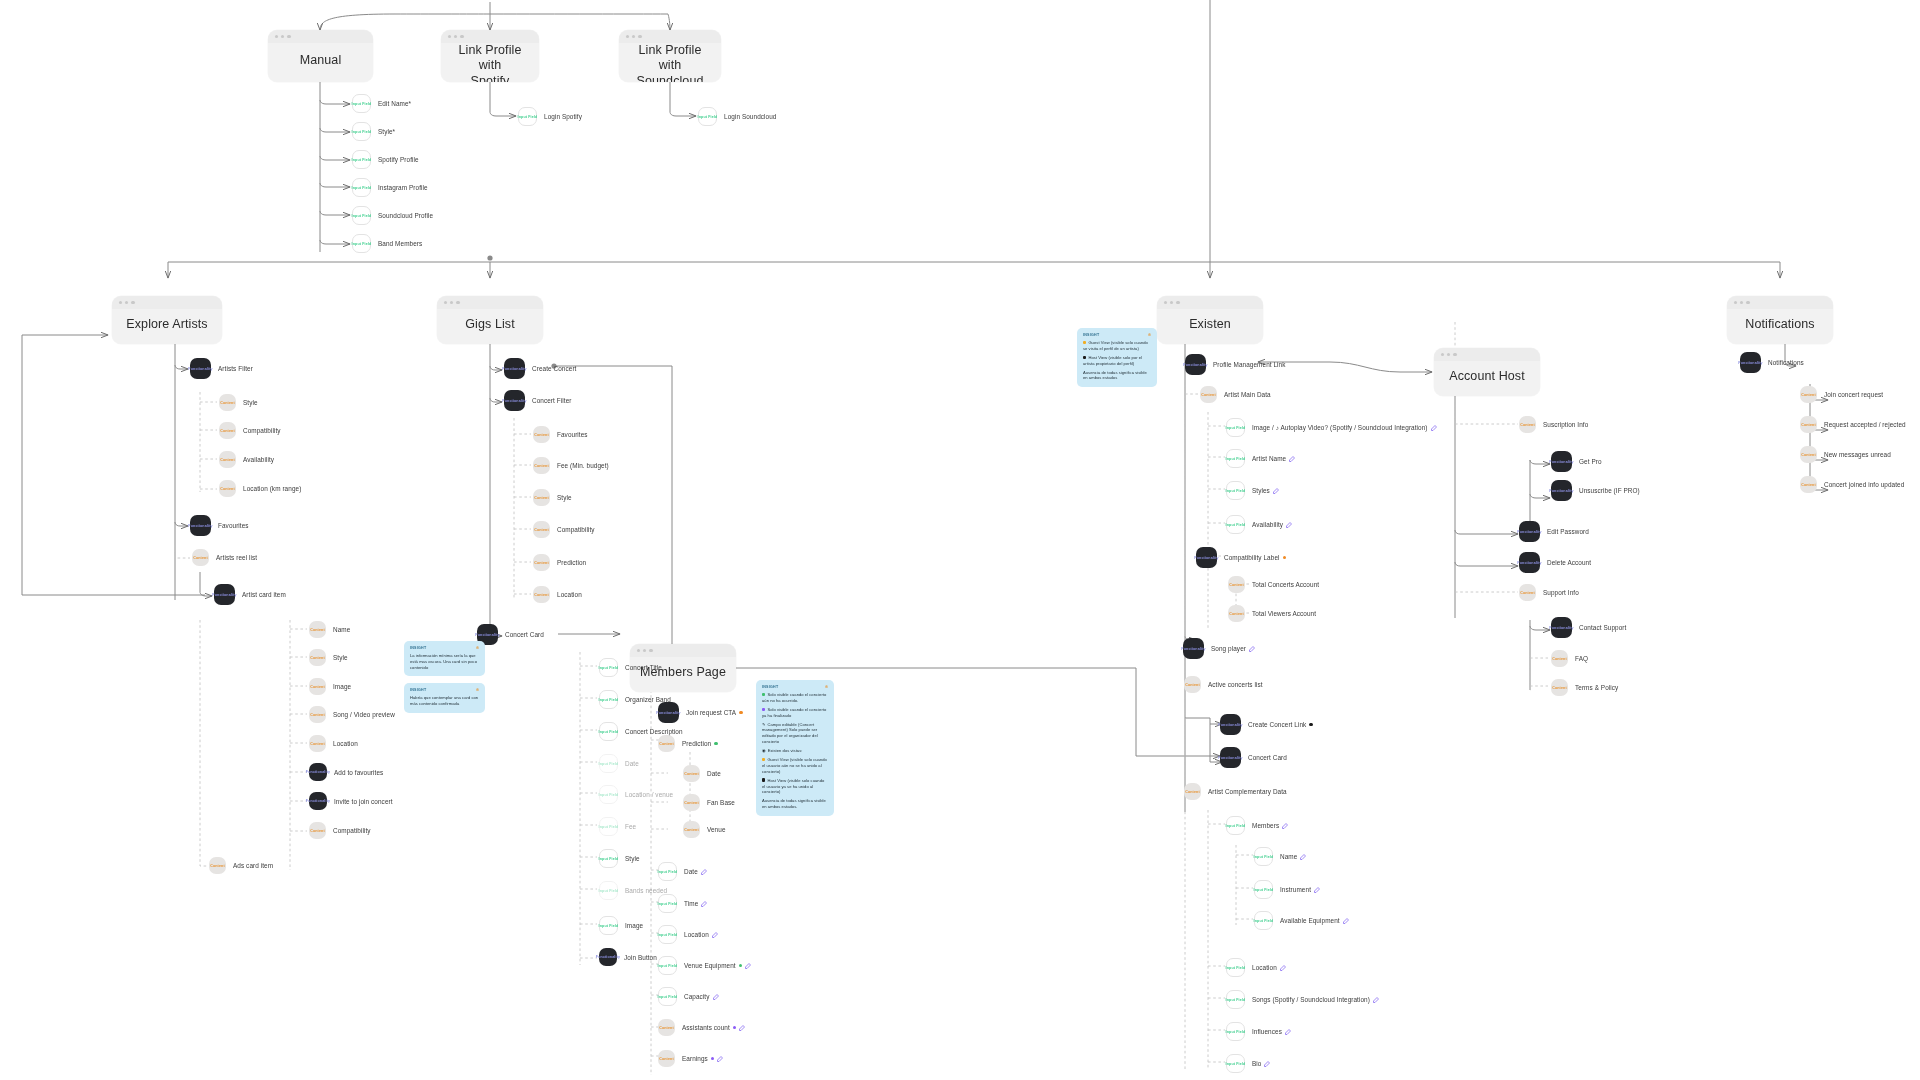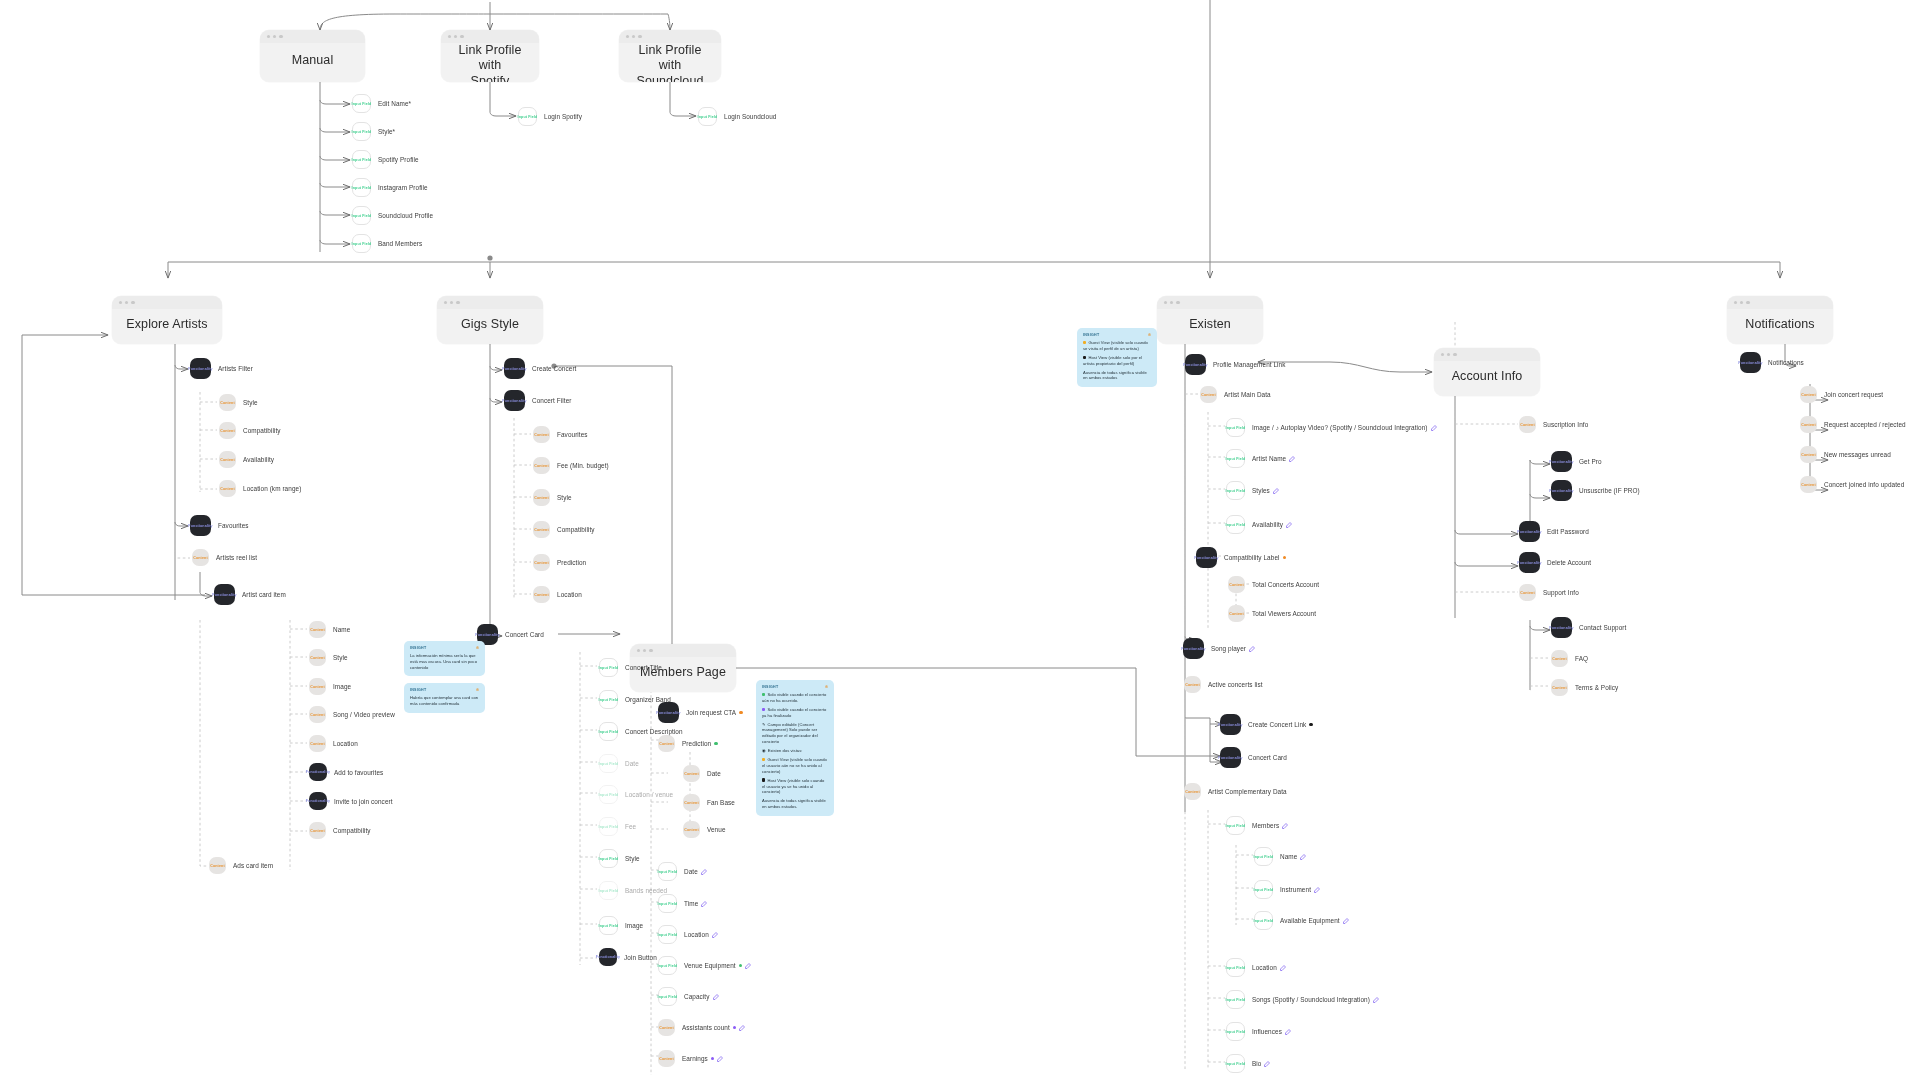--- a/index.html
+++ b/index.html
@@ -234,21 +234,21 @@
       <path d="M1455,322 L1455,424"></path>
       <path d="M1455,424 L1518,424"></path>
       <path d="M1455,592 L1518,592"></path>
       <path d="M1530,690 L1530,690"></path>
       <path d="M1530,650 L1530,690"></path>
       <path d="M1530,658 L1548,658"></path>
         <path d="M1530,686 L1548,686"></path>
     </g>
   </svg>
 
-  <div class="screen" style="left:260px;top:30px;width:105px;height:52px;justify-content:center;">
+  <div class="screen" style="left:268px;top:30px;width:105px;height:52px;justify-content:center;">
     <div class="bar">
         <i></i>
         <i></i>
         <i></i>
       </div>
     <div class="title">Manual</div>
   </div>
   <div class="screen" style="left:441px;top:30px;width:98px;height:52px;">
     <div class="bar">
         <i></i>
@@ -272,21 +272,21 @@
         <i></i>
       </div>
     <div class="title">Explore Artists</div>
   </div>
   <div class="screen" style="left:437px;top:296px;width:106px;height:48px;">
     <div class="bar">
         <i></i>
         <i></i>
         <i></i>
       </div>
-    <div class="title">Gigs Style</div>
+    <div class="title">Gigs List</div>
   </div>
   <div class="screen" style="left:630px;top:644px;width:106px;height:48px;">
     <div class="bar">
         <i></i>
         <i></i>
         <i></i>
       </div>
     <div class="title">Members Page</div>
   </div>
   <div class="screen" style="left:1157px;top:296px;width:106px;height:48px;">
@@ -296,21 +296,21 @@
         <i></i>
       </div>
     <div class="title">Existen</div>
   </div>
   <div class="screen" style="left:1434px;top:348px;width:106px;height:48px;">
     <div class="bar">
         <i></i>
         <i></i>
         <i></i>
       </div>
-    <div class="title">Account Info</div>
+    <div class="title">Account Host</div>
   </div>
   <div class="screen" style="left:1727px;top:296px;width:106px;height:48px;">
     <div class="bar">
         <i></i>
         <i></i>
         <i></i>
       </div>
     <div class="title">Notifications</div>
   </div>
 

